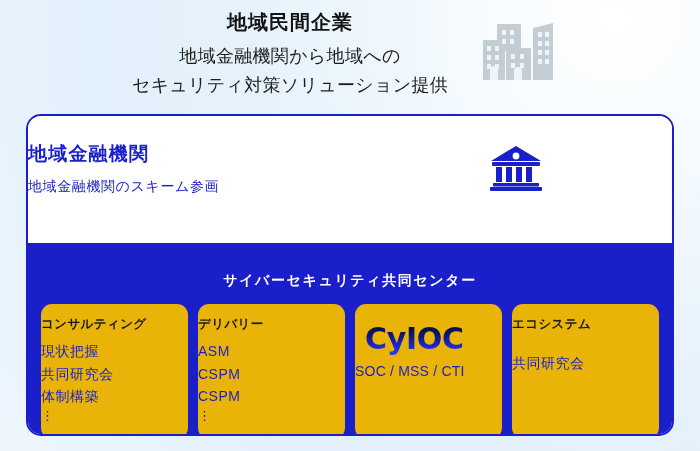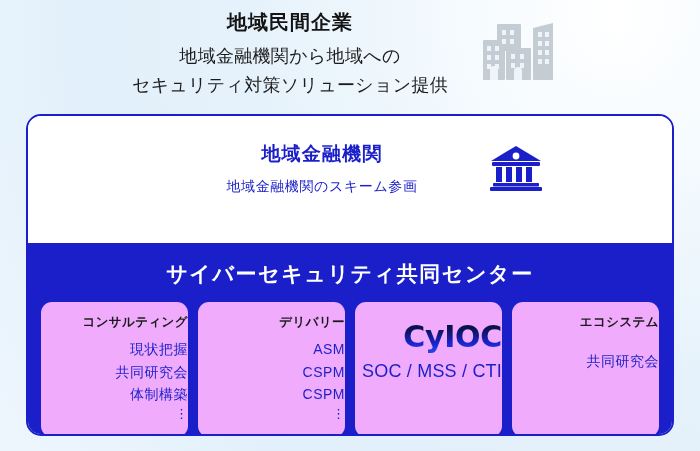--- a/index.html
+++ b/index.html
@@ -82,21 +82,21 @@
     position: relative;
     height: 127px;
     width: 100%;
     background: #ffffff;
   }
 
   .fin-inner {
     position: absolute;
     left: 0; top: 0;
     width: 100%;
-    text-align: center;
+    text-align: left;
     padding-top: 26px;
     padding-right: 56px;
   }
 
   .fin-title {
     font-size: 19px;
     font-weight: bold;
     color: #1a1fc9;
     letter-spacing: 1.2px;
     line-height: 1.3;
@@ -120,39 +120,39 @@
   
   .center-region {
     position: relative;
     height: 191px;
     background: #1a1fc9;
   }
 
   .center-title {
     text-align: center;
     color: #ffffff;
-    font-size: 21px;
+    font-size: 14px;
     font-weight: bold;
     letter-spacing: 1.6px;
-    padding-top: 17px;
+    padding-top: 29px;
   }
 
   .cards {
     display: flex;
     gap: 10px;
     padding: 14px 13px 0 13px;
   }
 
   .card {
     flex: 1 1 0;
-    background: #f0abfc;
+    background: #eab308;
     border-radius: 11px;
     height: 135px;
     padding-top: 13px;
-    text-align: right;
+    text-align: left;
   }
 
   .card-title {
     font-size: 12.5px;
     font-weight: bold;
     color: #1a1a1a;
     letter-spacing: 0.4px;
     line-height: 1.2;
   }
 
@@ -179,26 +179,27 @@
   .logo-cyioc {
     font-family: "DejaVu Sans", sans-serif;
     font-size: 30px;
     font-weight: bold;
     letter-spacing: -0.3px;
     line-height: 1.12;
     background: linear-gradient(to bottom, #050a2c 0%, #0c1560 32%, #1a22c8 66%, #2a48f2 100%);
     -webkit-background-clip: text;
     background-clip: text;
     color: transparent;
+    padding-left: 10px;
     -webkit-text-fill-color: transparent;
   }
 
   .logo-sub {
     margin-top: 7px;
-    font-size: 18px;
+    font-size: 14px;
     color: #1a1fc9;
     letter-spacing: 0.2px;
   }
 
   .card.eco .card-items { margin-top: 20px; }
 </style>
 </head>
 <body>
 
 <div class="stage">

